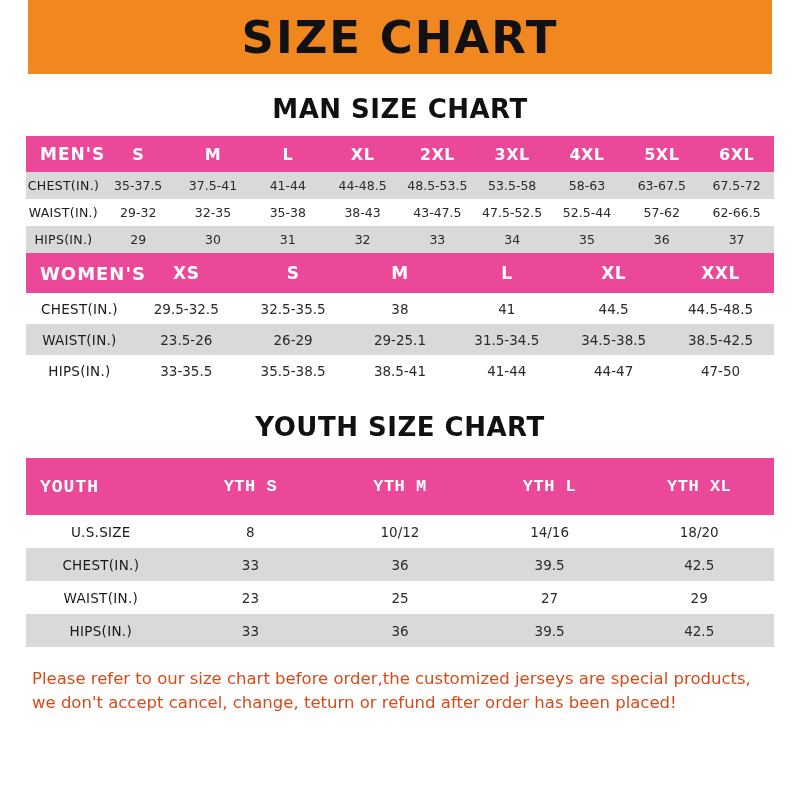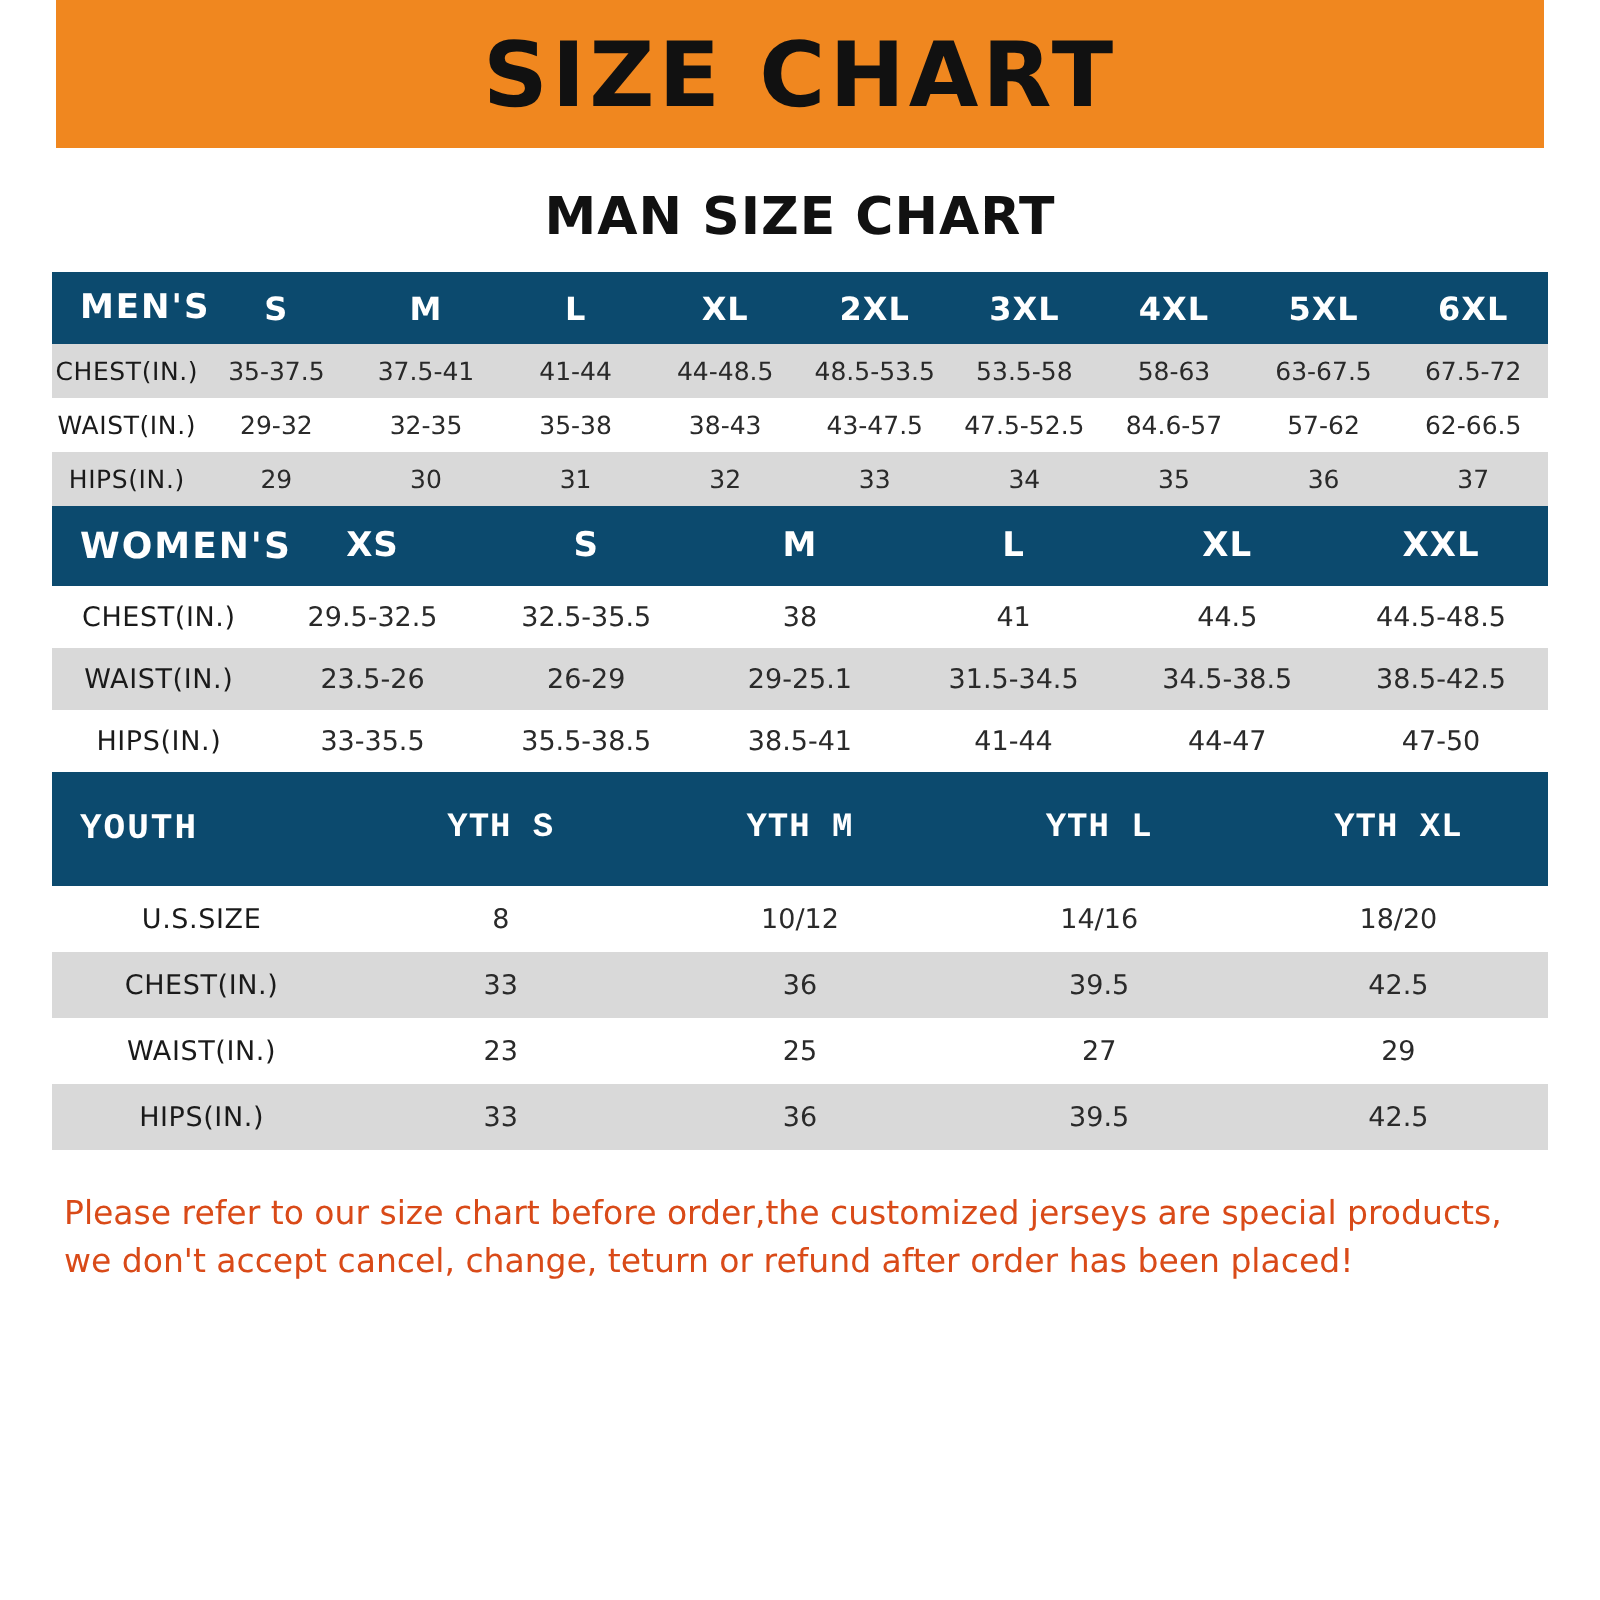--- a/index.html
+++ b/index.html
@@ -70,21 +70,21 @@
     width: 100%;
     border-collapse: collapse;
     table-layout: fixed;
   }
   table.size th, table.size td {
     padding: 0;
     margin: 0;
   }
   
   tr.head {
-    background: #0c4a6e;
+    background: #ec4899;
     color: #ffffff;
   }
   tr.head th {
     height: 36px;
     font-family: "DejaVu Sans", sans-serif;
     font-weight: bold;
     font-size: 16px;
     color: #ffffff;
     text-align: center;
     letter-spacing: 0.5px;
@@ -176,21 +176,21 @@
         <td>67.5-72</td>
       </tr>
       <tr class="body plain">
         <td class="label">WAIST(IN.)</td>
         <td>29-32</td>
         <td>32-35</td>
         <td>35-38</td>
         <td>38-43</td>
         <td>43-47.5</td>
         <td>47.5-52.5</td>
-        <td>84.6-57</td>
+        <td>52.5-44</td>
         <td>57-62</td>
         <td>62-66.5</td>
       </tr>
       <tr class="body alt">
         <td class="label">HIPS(IN.)</td>
         <td>29</td>
         <td>30</td>
         <td>31</td>
         <td>32</td>
         <td>33</td>
@@ -236,20 +236,21 @@
         <td>33-35.5</td>
         <td>35.5-38.5</td>
         <td>38.5-41</td>
         <td>41-44</td>
         <td>44-47</td>
         <td>47-50</td>
       </tr>
     </tbody>
       </table>
 
+    <div class="section-title t3">YOUTH SIZE CHART</div>
     <table class="size youth">
       <tbody>
           <tr class="head">
         <th class="label">YOUTH</th>
         <th>YTH S</th>
         <th>YTH M</th>
         <th>YTH L</th>
         <th>YTH XL</th>
       </tr>
       <tr class="body plain">

